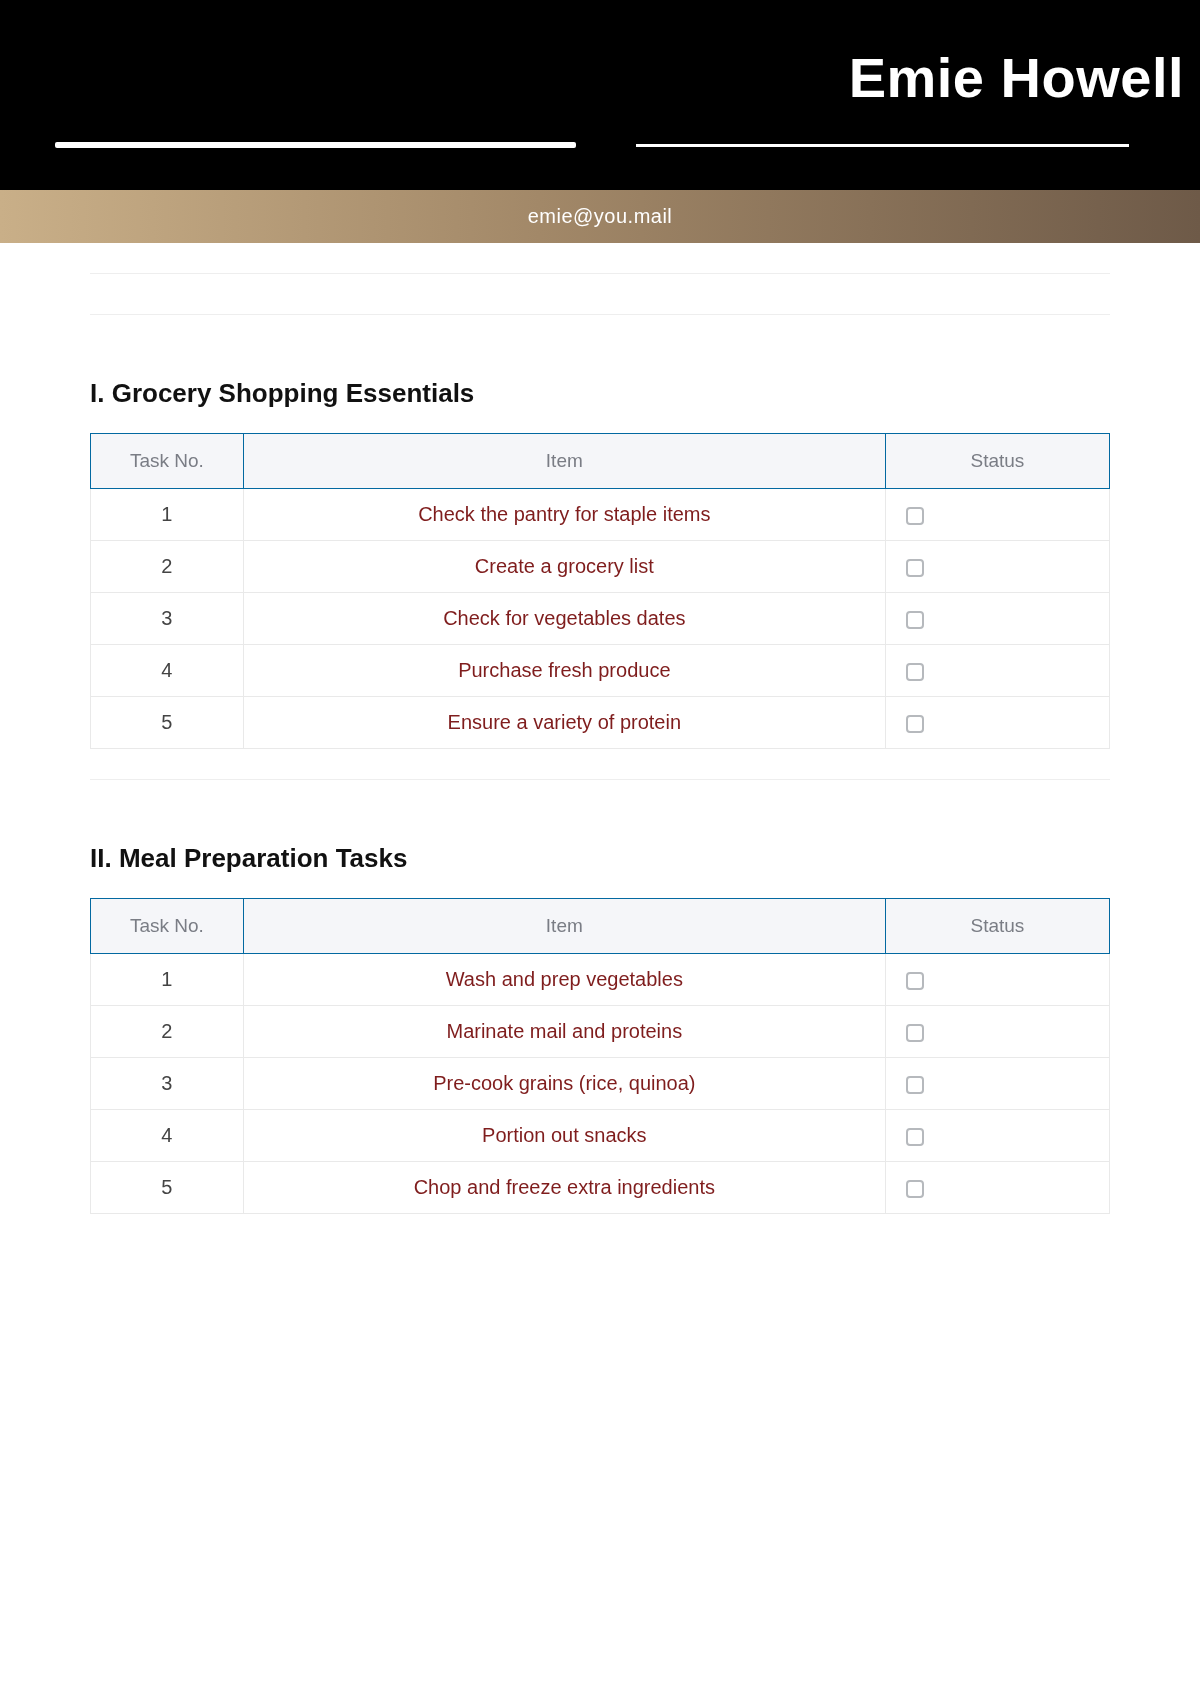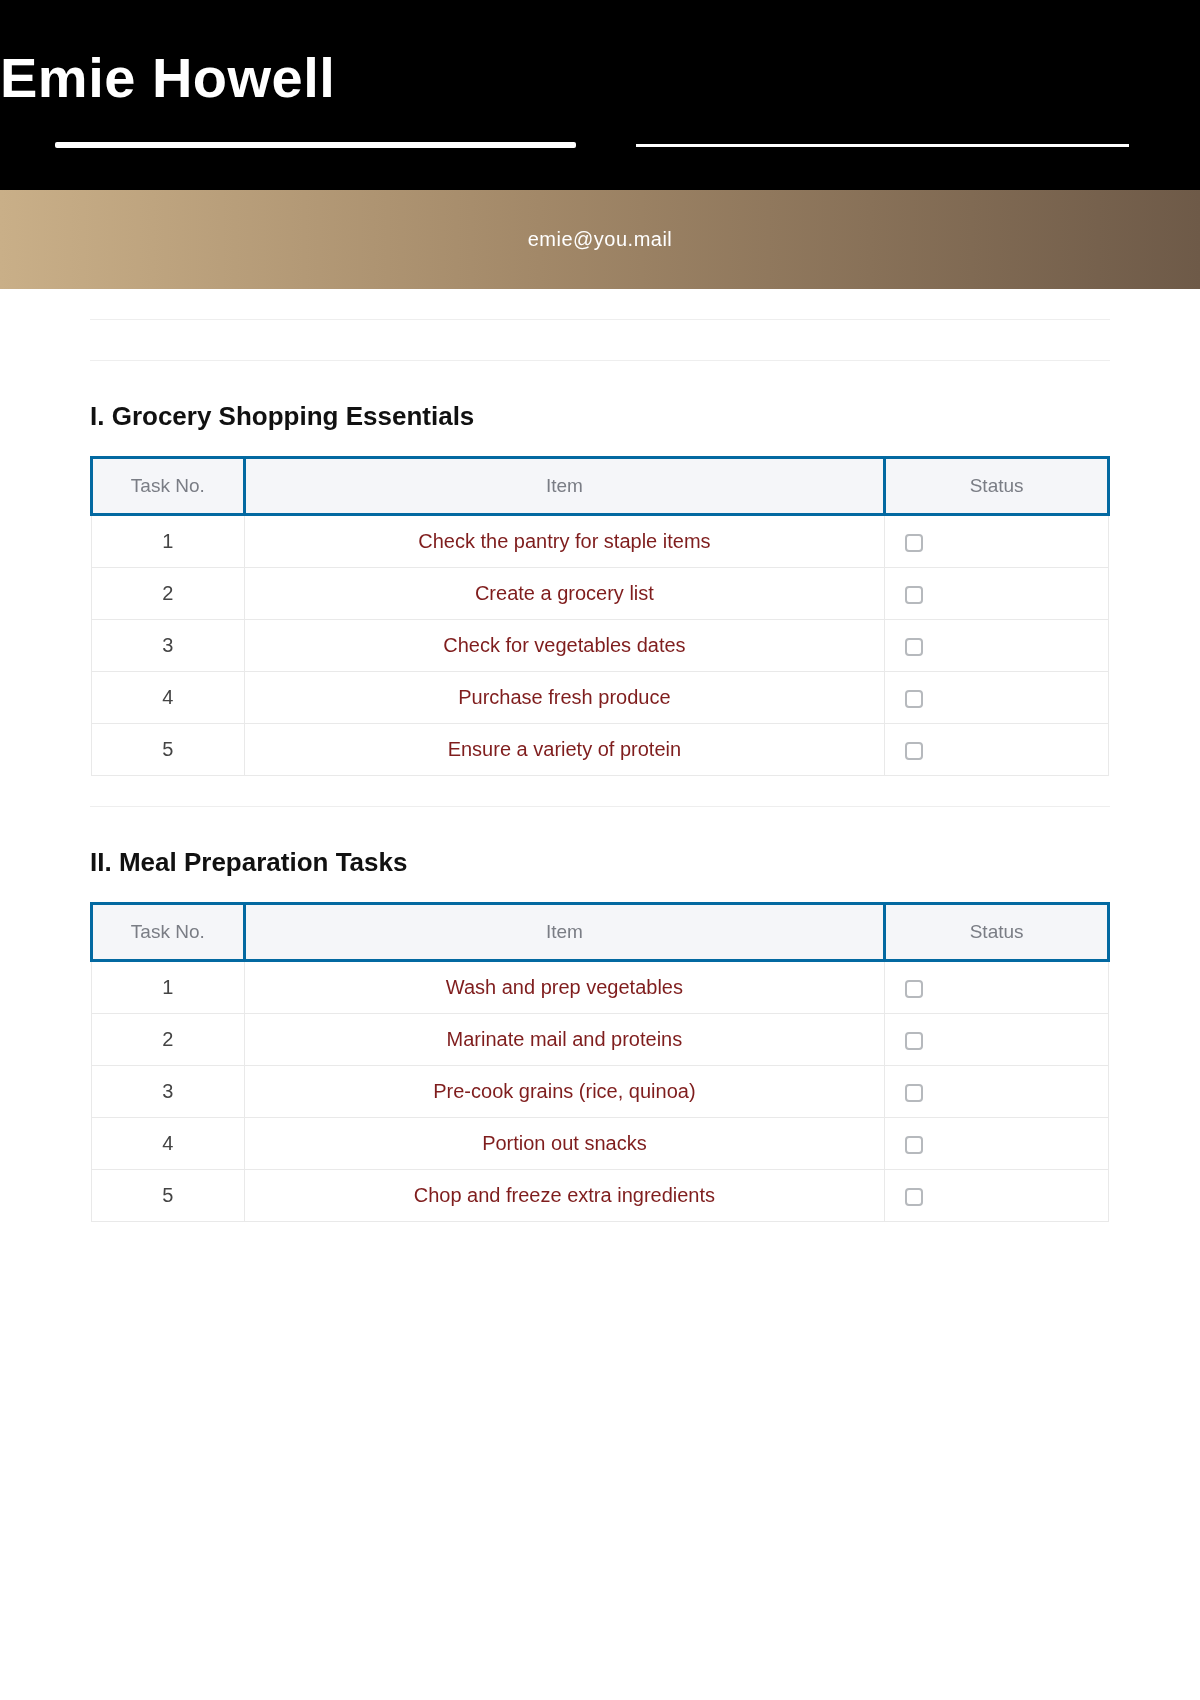--- a/index.html
+++ b/index.html
@@ -5,21 +5,21 @@
 * { box-sizing: border-box; margin: 0; padding: 0; }
 body {
   font-family: -apple-system, BlinkMacSystemFont, "Segoe UI", Arial, sans-serif;
   background: #fff;
   color: #222;
   width: 1200px;
 }
 .header-black {
   background: #000;
   color: #fff;
-  text-align: left;
+  text-align: right;
   padding: 45px 16px 0 0;
 }
 .header-black h1 {
   font-size: 56px;
   font-weight: 800;
   letter-spacing: 0.5px;
   margin-bottom: 30px;
 }
 .header-lines {
   display: flex;
@@ -39,21 +39,21 @@
   height: 3px;
   background: #fff;
   flex: 1;
   margin-right: 55px;
 }
 .header-black-spacer { height: 40px; }
 .header-gold {
   background: linear-gradient(90deg, #c9af88 0%, #a28868 45%, #6e5a48 100%);
   color: #fff;
   text-align: center;
-  padding: 38px 0;
+  padding: 15px 0;
   font-size: 20px;
   letter-spacing: 0.5px;
 }
 .content {
   padding: 0 90px 60px 90px;
 }
 .doc-title {
   text-align: center;
   font-size: 38px;
   font-weight: 700;
@@ -71,35 +71,35 @@
 .meta-table td {
   border: 1px solid #e9e9e9;
   padding: 18px 10px;
   font-size: 21px;
 }
 .meta-table td.label { font-weight: 400; width: 45%; color:#222;}
 .meta-table td.value { font-weight: 700; }
 .section-title {
   font-size: 26px;
   font-weight: 700;
-  margin: 40px 0 24px 0;
+  margin: 63px 0 24px 0;
   color: #111;
 }
 .task-table {
   width: 100%;
   border-collapse: collapse;
   border: 1px solid #e9e9e9;
 }
 .task-table th {
   background: #f5f6f9;
   color: #7a7d85;
   font-weight: 500;
   font-size: 19px;
   padding: 16px 10px;
-  border: 3px solid #0369a1;
+  border: 1px solid #0369a1;
   text-align: center;
 }
 .task-table td {
   border: 1px solid #e9e9e9;
   padding: 14px 10px;
   font-size: 20px;
   text-align: center;
   color: #7f1d1d;
 }
 .task-table td.no { width: 15%; color:#444;}

